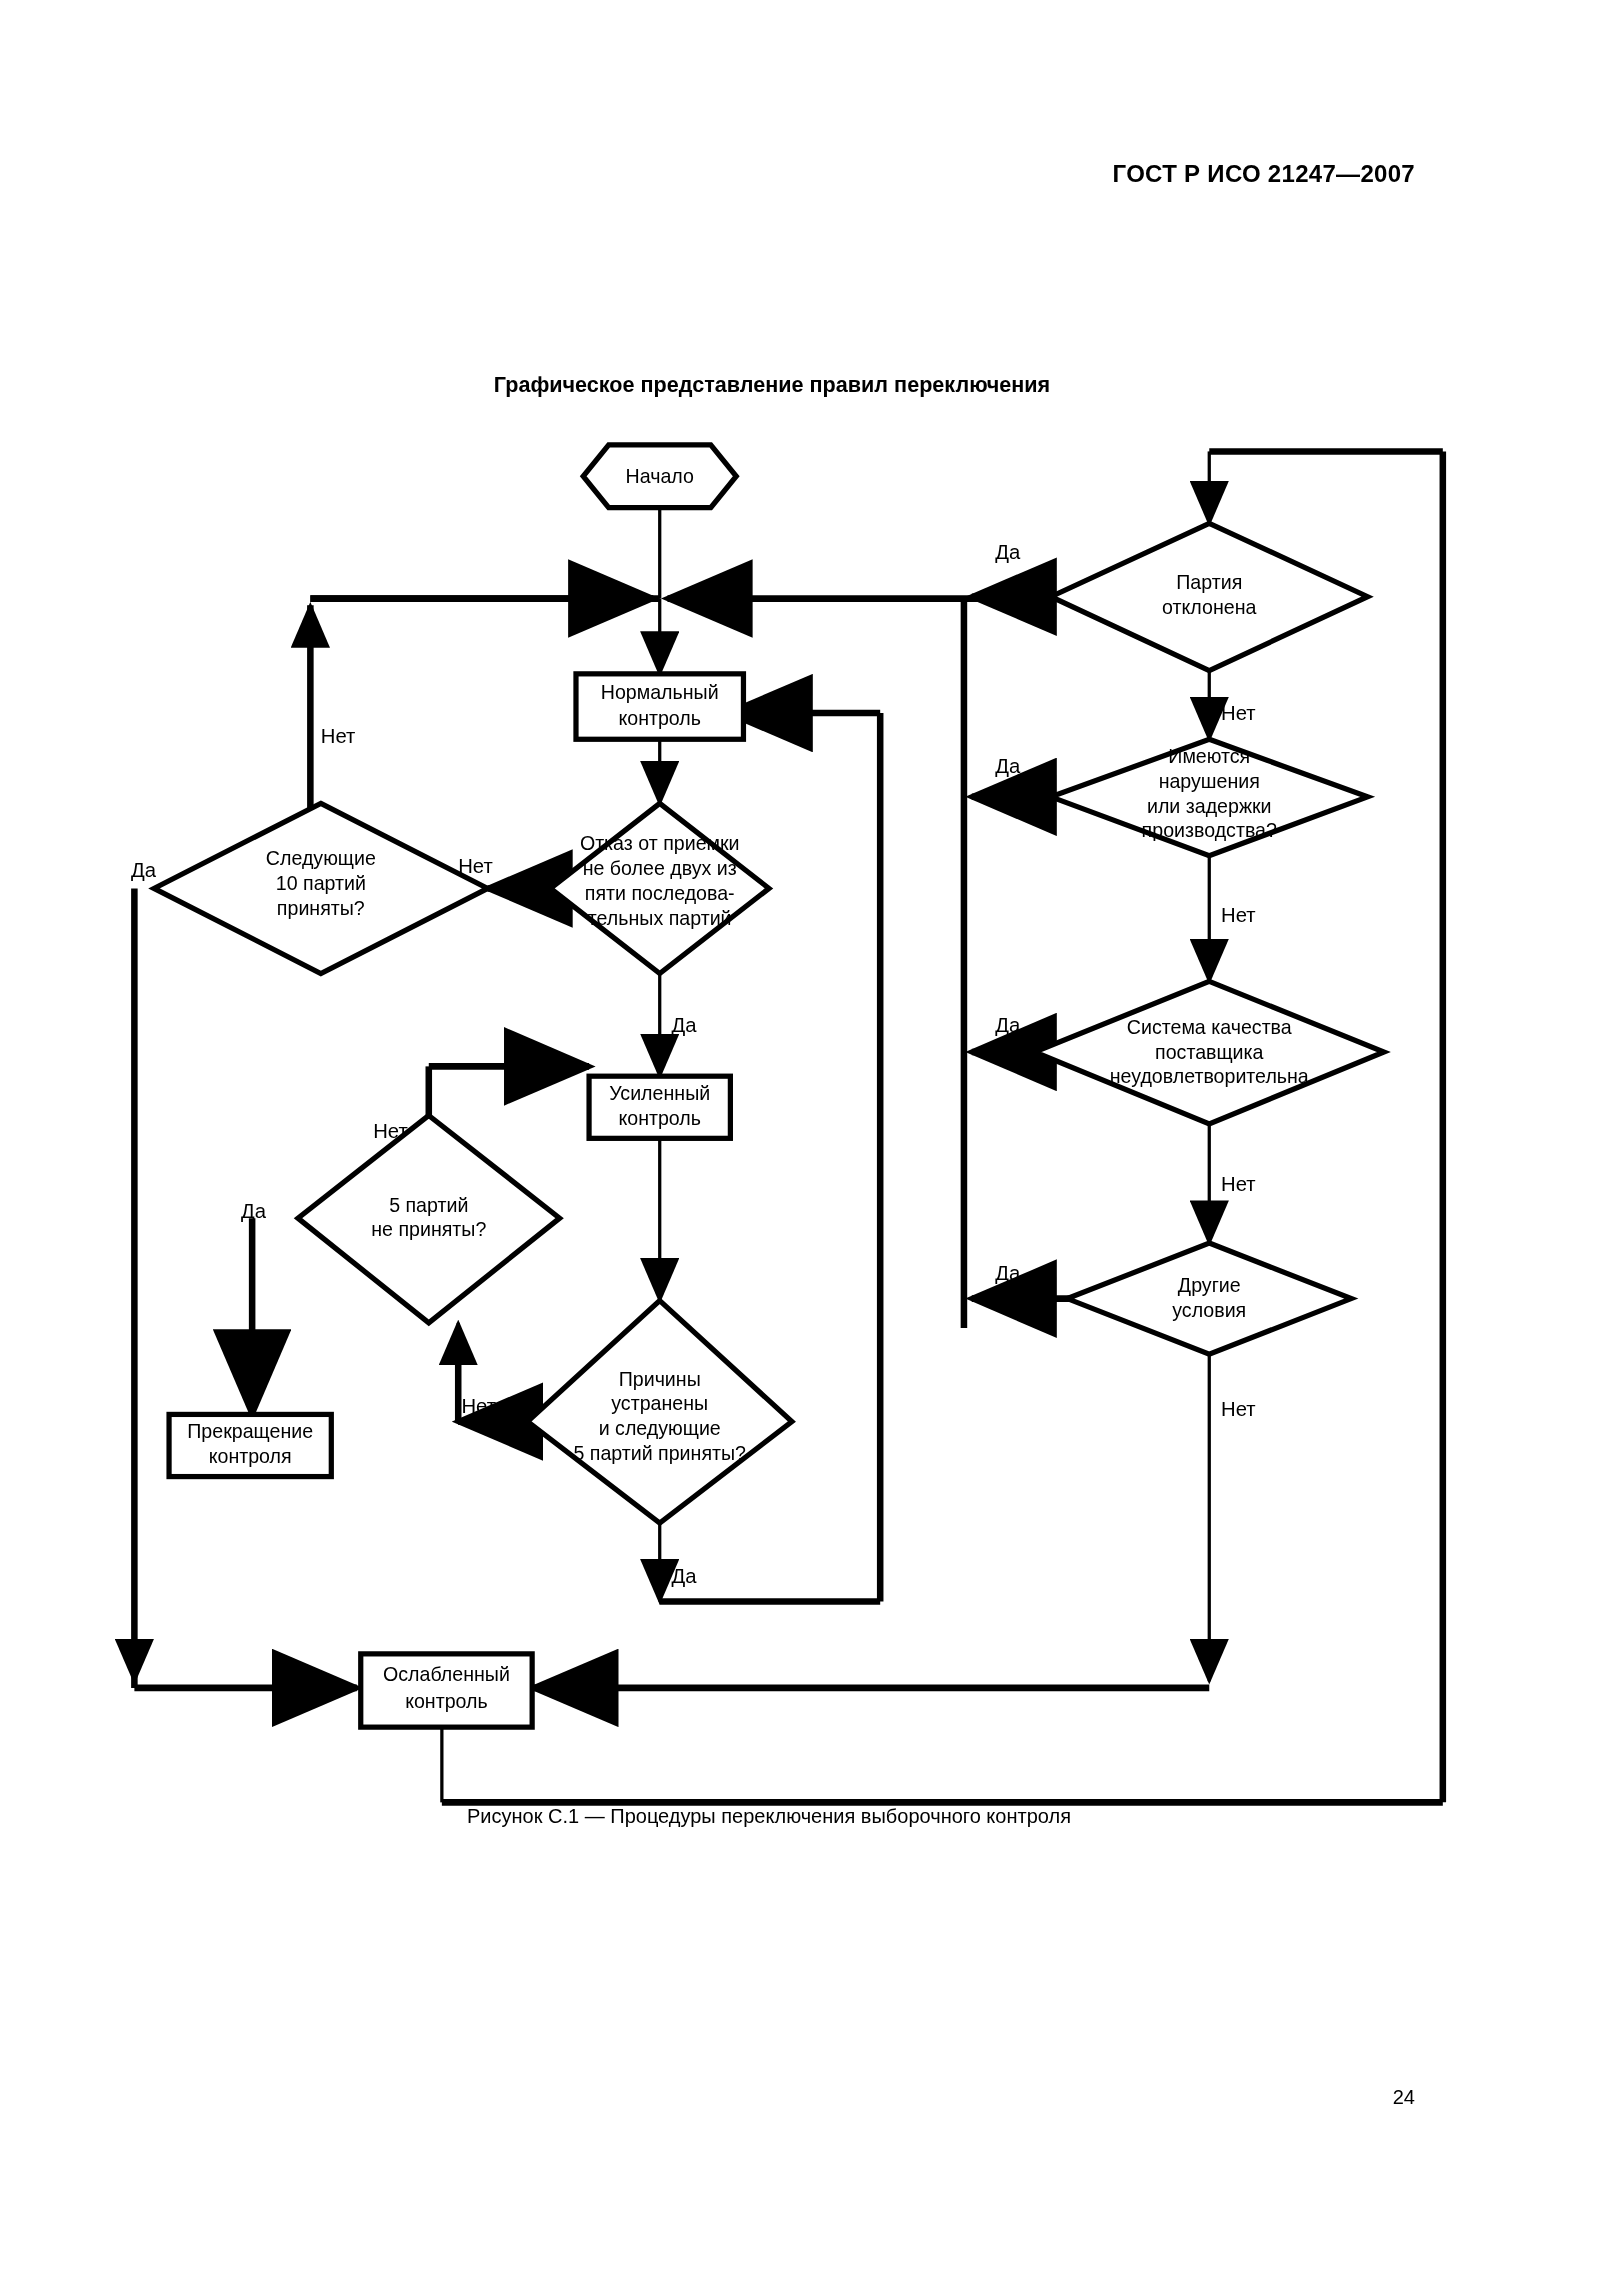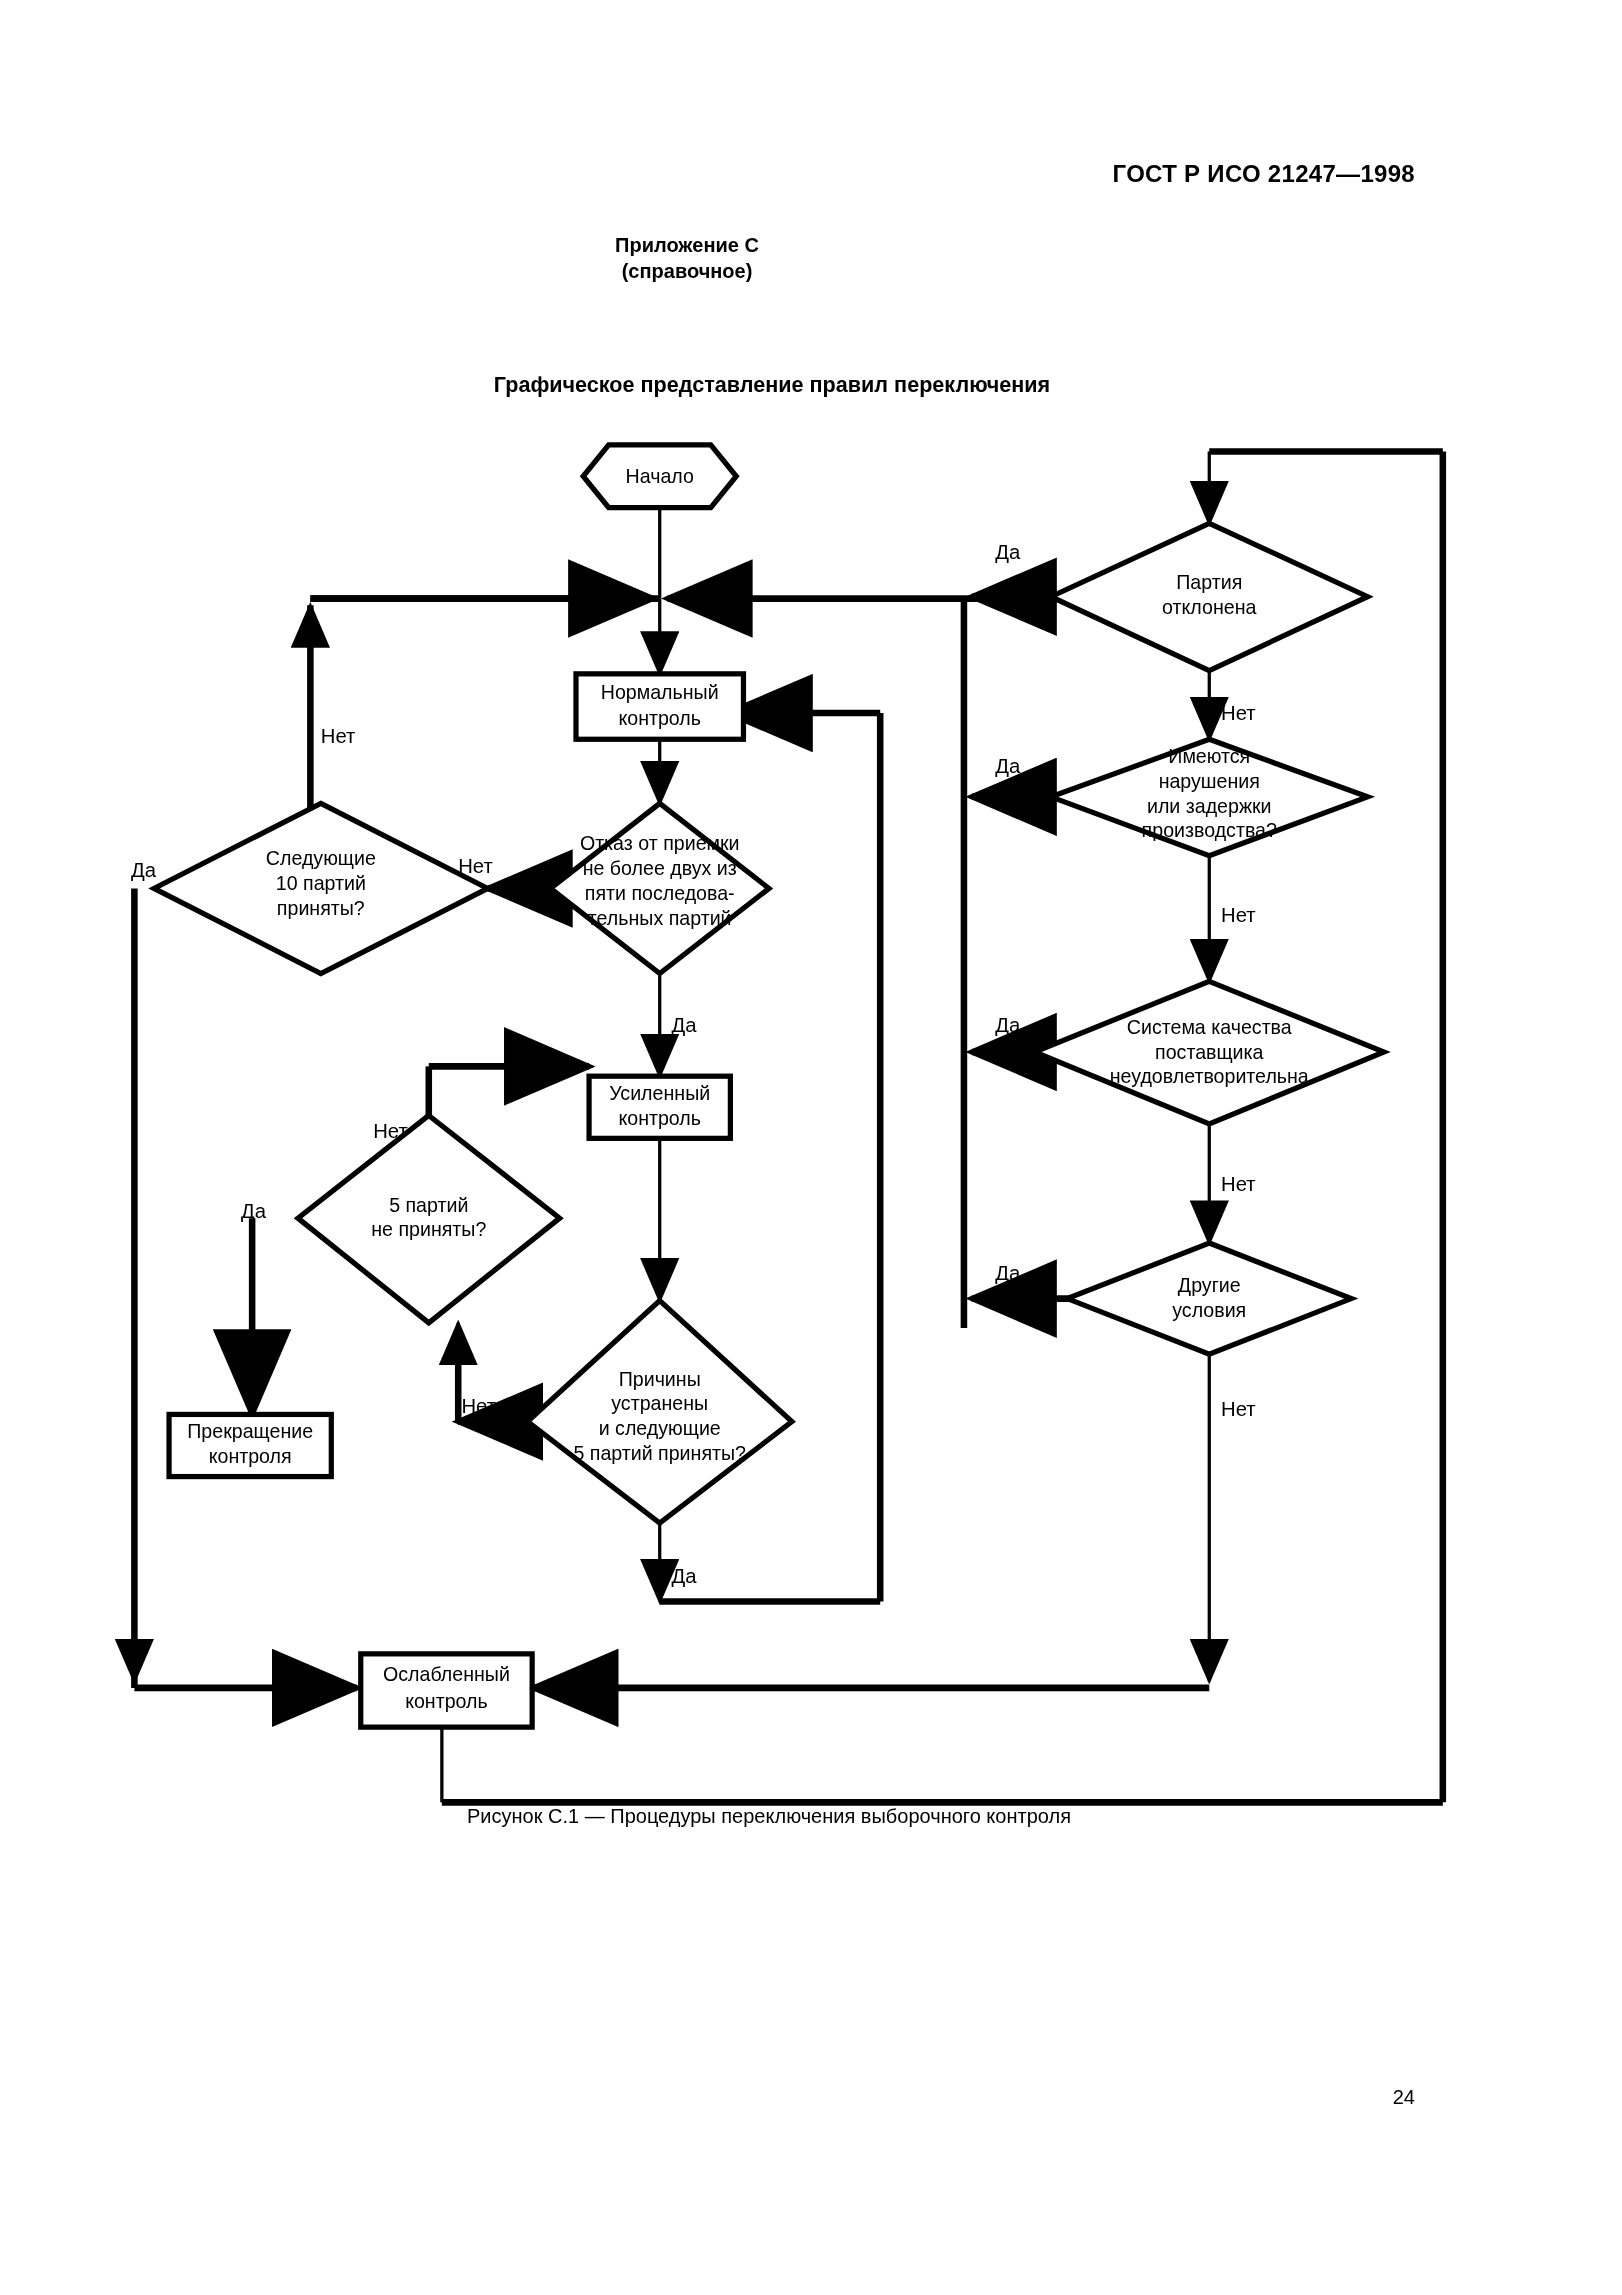--- a/index.html
+++ b/index.html
@@ -57,26 +57,22 @@
   svg.flow .thick { fill:none; stroke:#000000; stroke-width:10; }
   svg.flow text { font-family:"Liberation Sans", sans-serif; fill:#000000; }
   svg.flow .nodetext { font-size:30px; text-anchor:middle; }
   svg.flow .edgelabel { font-size:31px; }
 </style>
 </head>
 <body>
 
 <div class="page">
 
-  <div class="hdr-std">ГОСТ Р ИСО 21247—1998</div>
-
-  <div class="annex">
-    <div>Приложение С</div>
-    <div>(справочное)</div>
-  </div>
+  <div class="hdr-std">ГОСТ Р ИСО 21247—2007</div>
+
 
   <div class="fig-title">Графическое представление правил переключения</div>
 
   <svg class="flow" viewBox="0 0 2480 3508">
     <defs>
       <marker id="ah" markerWidth="14" markerHeight="12" refX="13" refY="6" orient="auto" markerUnits="strokeWidth">
         <path d="M0,0 L14,6 L0,12 z" fill="#000000"></path>
       </marker>
     </defs>
 

